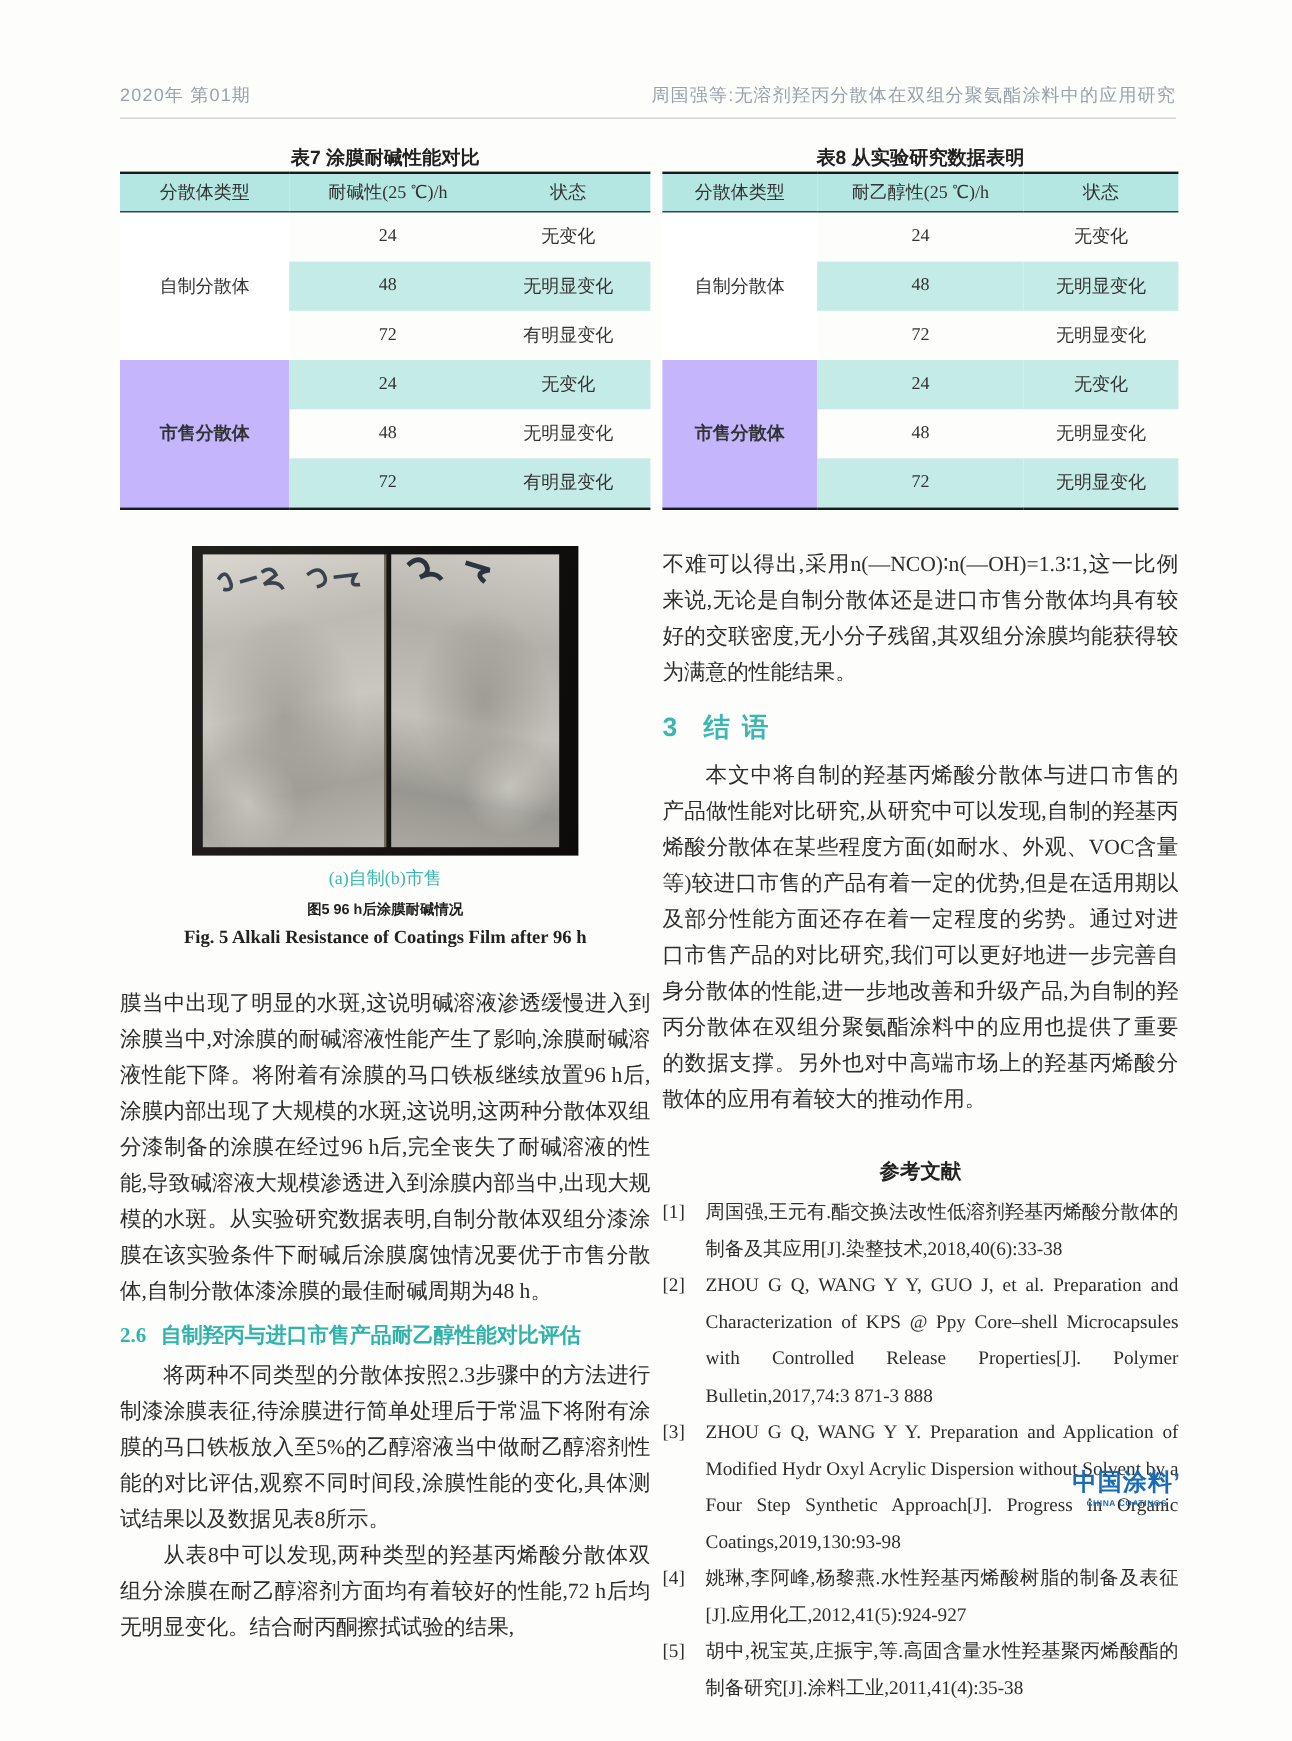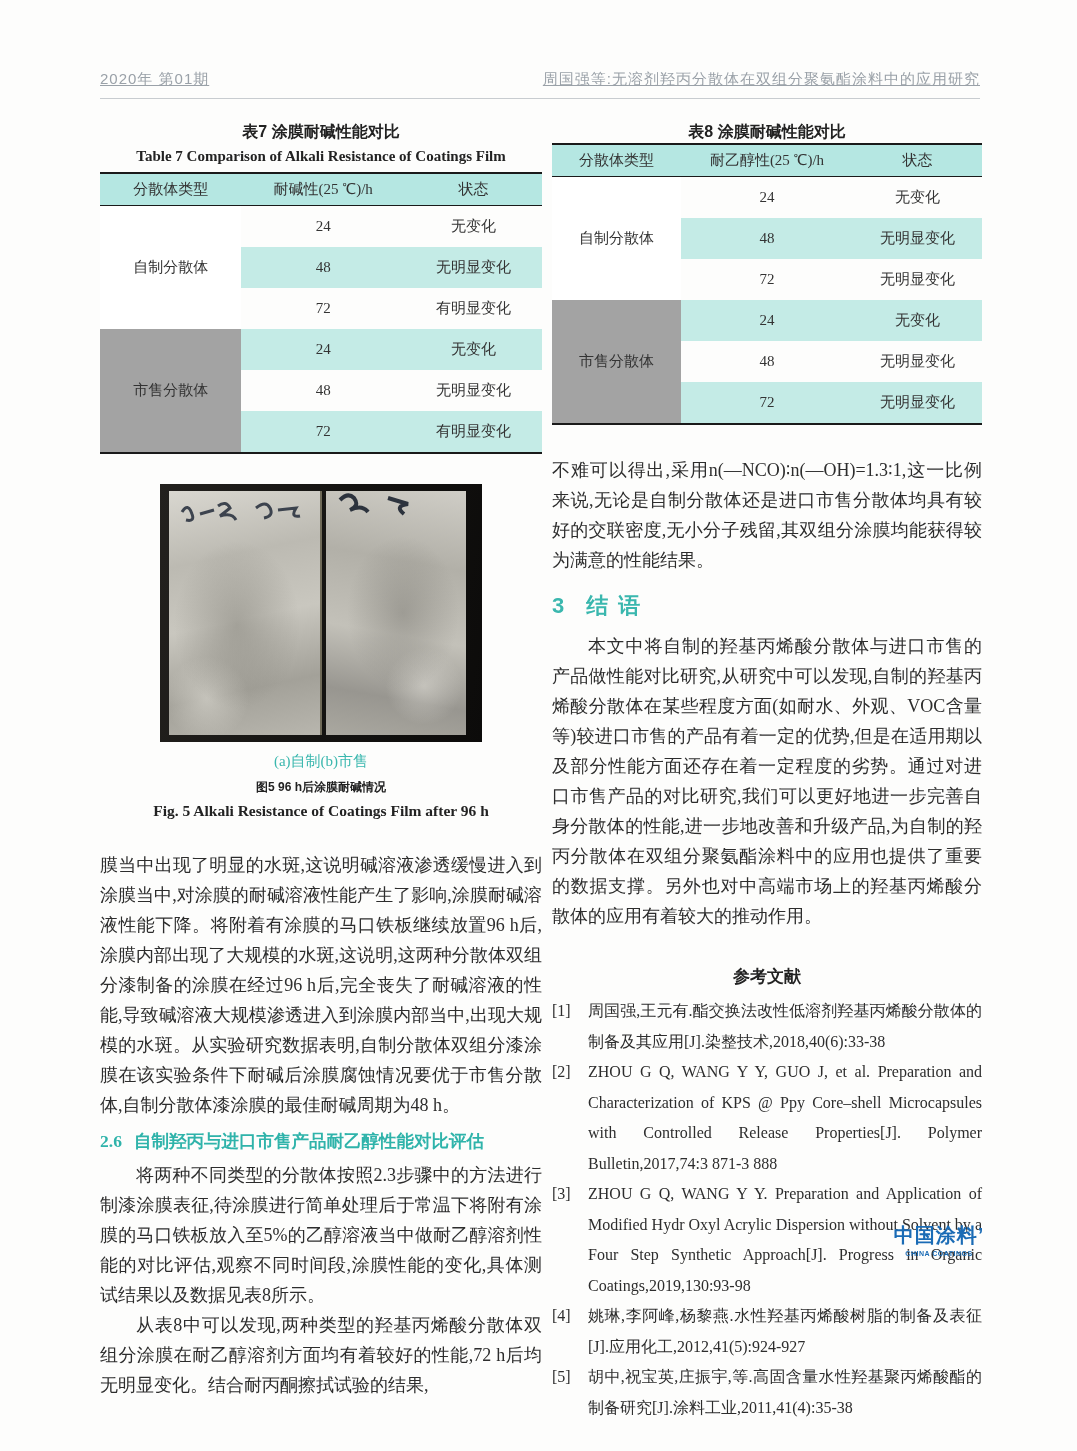--- a/index.html
+++ b/index.html
@@ -14,21 +14,21 @@
     overflow:hidden;
   }
 
   
   .pg-header {
     position:absolute; left:100px; top:70px; width:880px;
     display:flex; justify-content:space-between; align-items:flex-end;
     padding-bottom:9px;
     border-bottom:1px solid #c8ccd0;
     font-family:"Liberation Sans","DejaVu Sans",sans-serif;
-    font-size:15px; color:#9aa1a8; letter-spacing:1px;text-decoration:underline;
+    font-size:15px; color:#9aa1a8; letter-spacing:1px;
   }
 
   
   .col { position:absolute; top:118px; }
   .col-left  { left:100px; width:442px; }
   .col-right { left:552px; width:430px; }
 
   
   .tbl-title-zh {
     text-align:center; font-family:"Liberation Sans","DejaVu Sans",sans-serif;
@@ -44,21 +44,21 @@
     font-size:15px; color:#333;
   }
   table.data th {
     background:#b5e7e2; font-weight:normal;
     border-bottom:1.5px solid #1a1a1a;
     padding:6px 2px; text-align:center; font-size:15px;font-family:Liberation Serif, serif;
   }
   table.data td { padding:11px 2px; text-align:center; height:28px; }
   table.data tr.stripe td.cell { background:#c4ebe6; }
   table.data td.grp-white { background:#ffffff; }
-  table.data td.grp-cyan  { background:#a3a3a3; }
+  table.data td.grp-cyan  { background:#c4b5fd;font-weight:bold; }
 
   
   .figure-wrap { margin-top:30px; text-align:center; }
   .photo {
     position:relative; width:322px; height:258px; margin:0 auto;
     background:linear-gradient(100deg,#23211e 0%,#141311 55%,#0c0b0a 100%);
   }
   .plate {
     position:absolute; top:7px; height:244px;
   }
@@ -157,21 +157,20 @@
 
   <div class="pg-header">
     <span>2020年  第01期</span>
     <span>周国强等:无溶剂羟丙分散体在双组分聚氨酯涂料中的应用研究</span>
   </div>
 
   <div class="col col-left">
 
     <div>
       <div class="tbl-title-zh">表7  涂膜耐碱性能对比</div>
-      <div class="tbl-title-en">Table 7  Comparison of Alkali Resistance of Coatings Film</div>
       <table class="data">
         <tbody>
             <tr>
           <th style="width:32%">分散体类型</th>
           <th style="width:37%">耐碱性(25 ℃)/h</th>
           <th>状态</th>
         </tr>
         <tr>
           <td class="grp-white" rowspan="3">自制分散体</td>
           <td class="cell">24</td>
@@ -226,21 +225,21 @@
         <span class="num">2.6</span><span>自制羟丙与进口市售产品耐乙醇性能对比评估</span>
       </h3>
       <p class="para indent">将两种不同类型的分散体按照2.3步骤中的方法进行制漆涂膜表征,待涂膜进行简单处理后于常温下将附有涂膜的马口铁板放入至5%的乙醇溶液当中做耐乙醇溶剂性能的对比评估,观察不同时间段,涂膜性能的变化,具体测试结果以及数据见表8所示。</p>
       <p class="para indent">从表8中可以发现,两种类型的羟基丙烯酸分散体双组分涂膜在耐乙醇溶剂方面均有着较好的性能,72 h后均无明显变化。结合耐丙酮擦拭试验的结果,</p>
     </div>
   </div>
 
   <div class="col col-right">
 
     <div>
-      <div class="tbl-title-zh">表8  涂膜耐碱性能对比</div>
+      <div class="tbl-title-zh">表8  从实验研究数据表明</div>
       <table class="data">
         <tbody>
             <tr>
           <th style="width:30%">分散体类型</th>
           <th style="width:40%">耐乙醇性(25 ℃)/h</th>
           <th>状态</th>
         </tr>
         <tr>
           <td class="grp-white" rowspan="3">自制分散体</td>
           <td class="cell">24</td>

